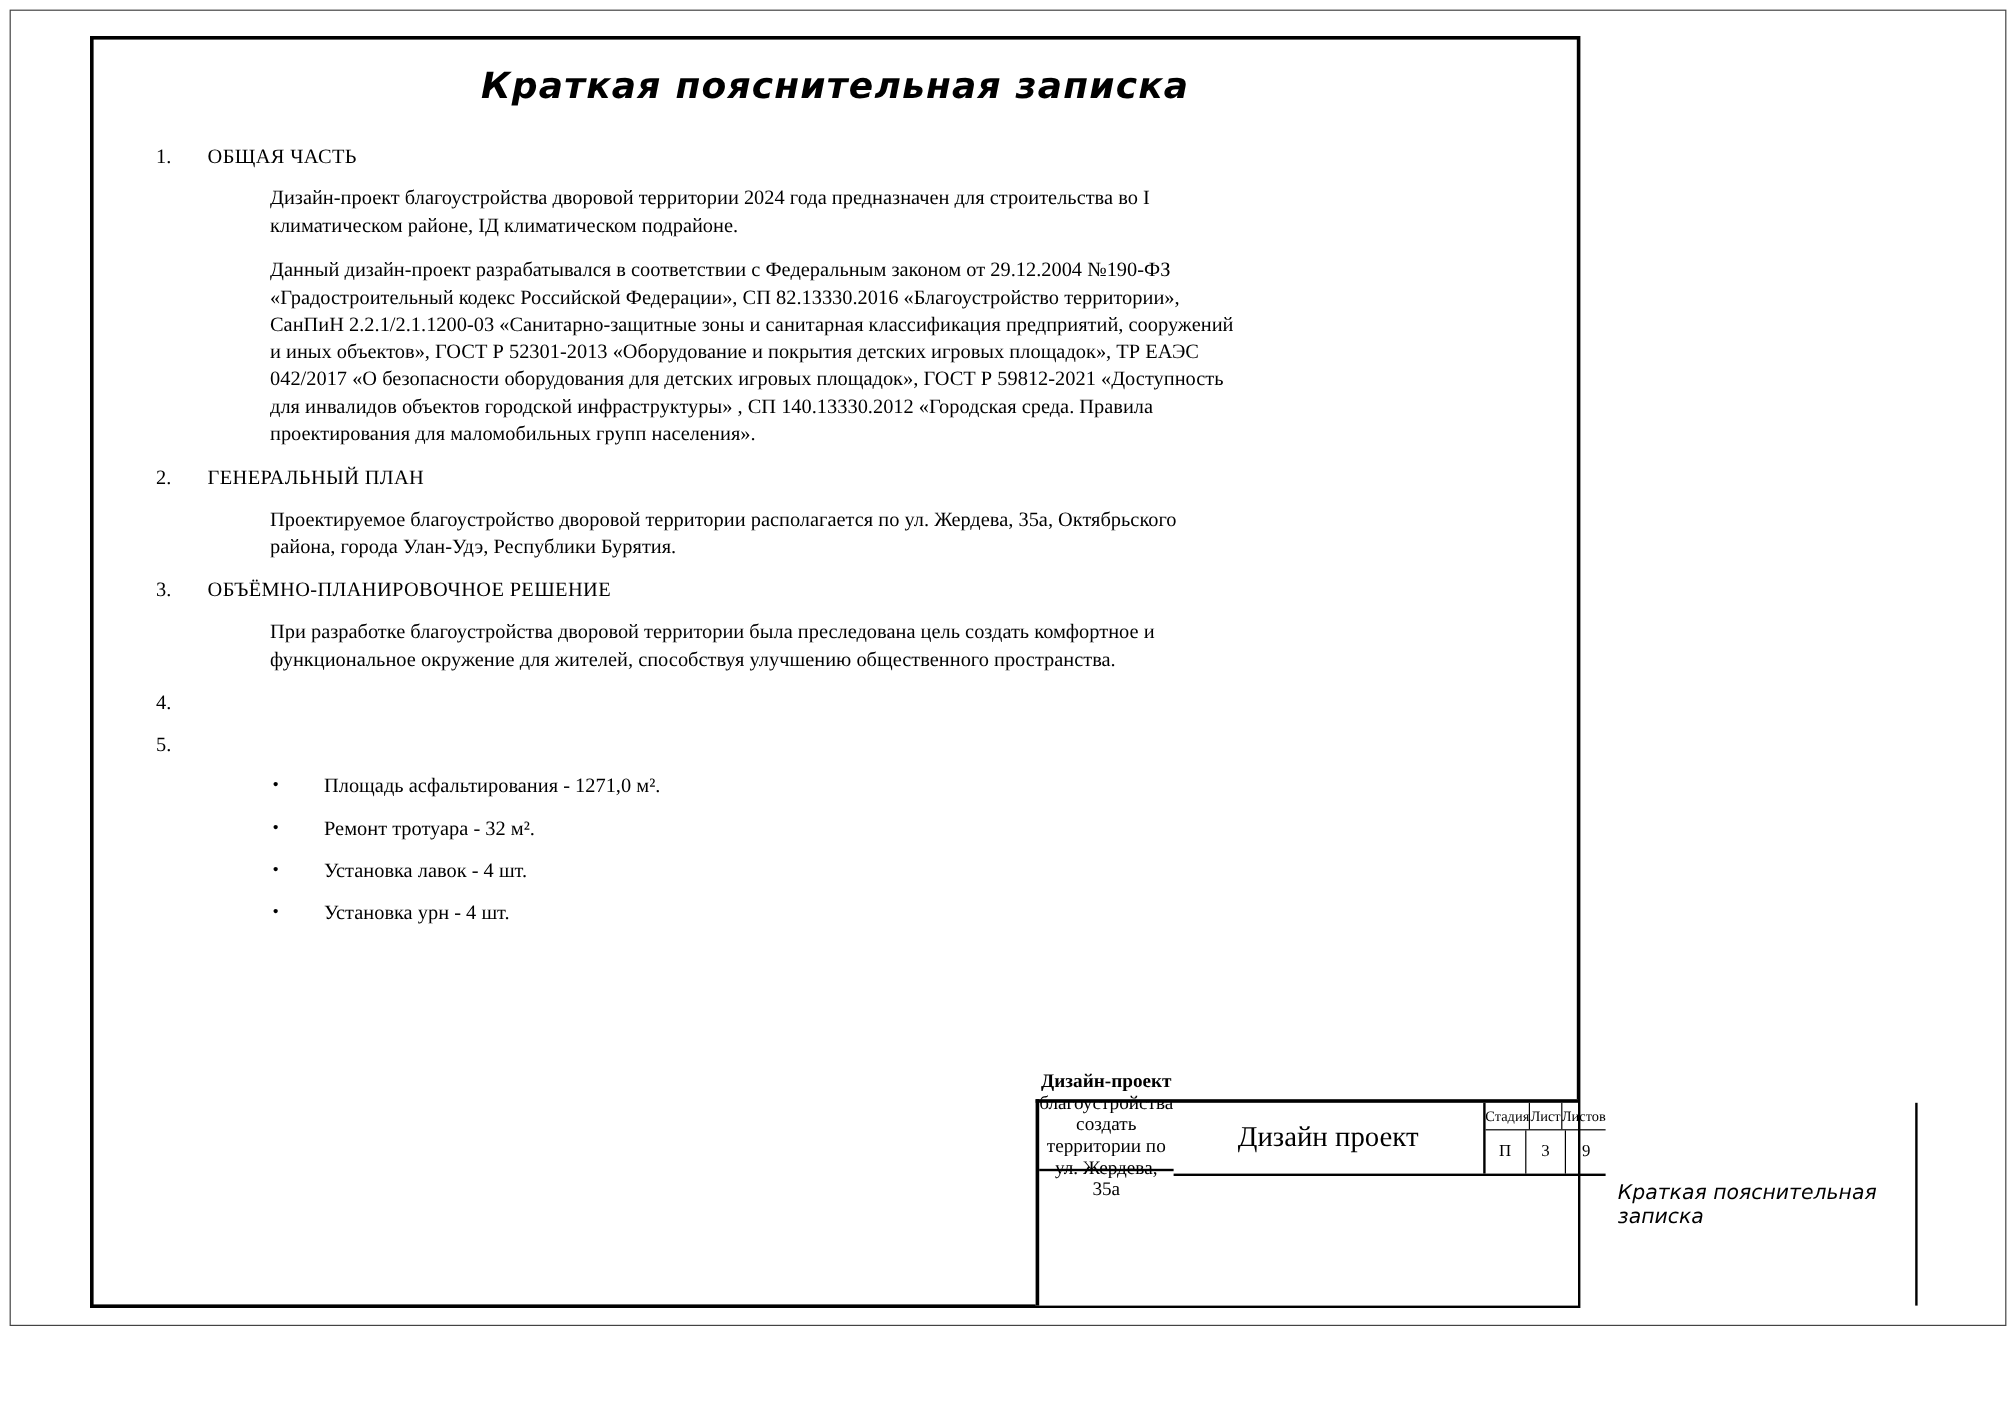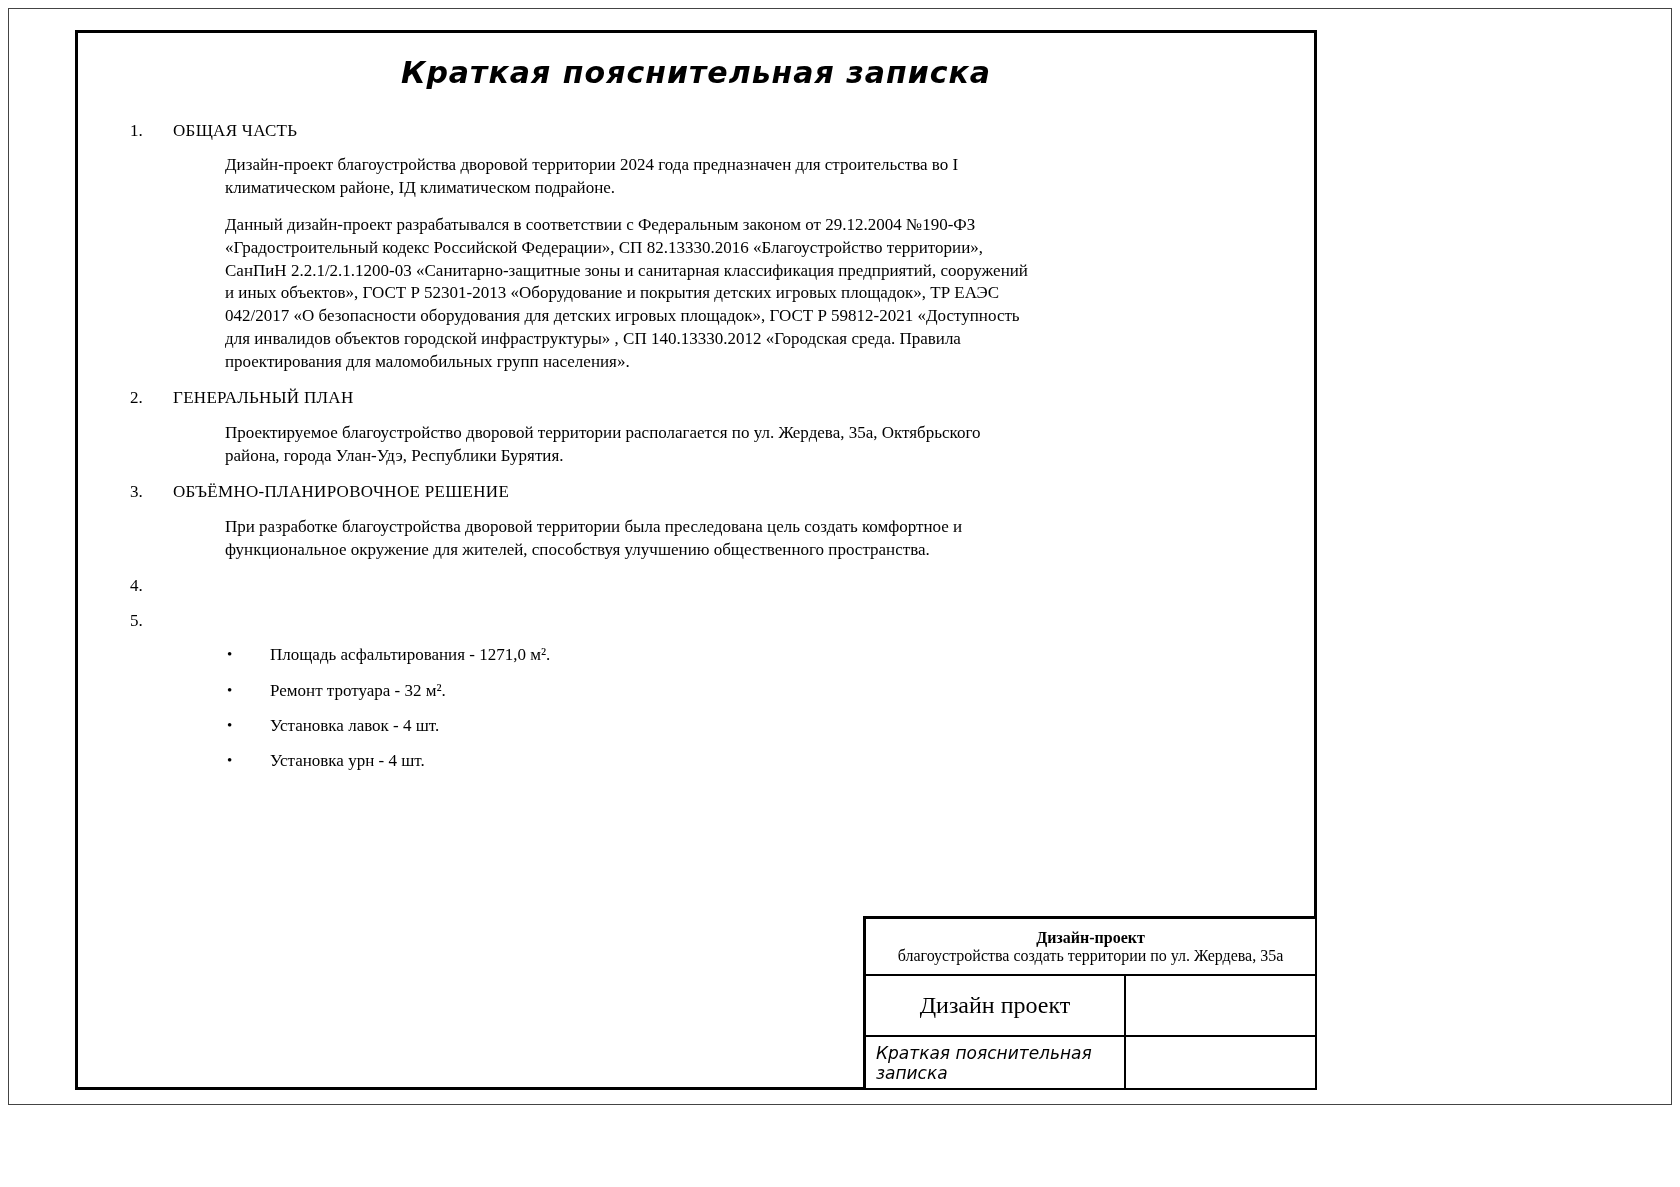--- a/index.html
+++ b/index.html
@@ -84,21 +84,21 @@
   }
   
   .title-block {
     position: absolute;
     right: -1px; bottom: -1px;
     width: 452px; height: 172px;
     border-left: 3px solid #000;
     border-top: 3px solid #000;
     background: #fff;
     display: flex;
-    flex-direction: column;
+    flex-direction: row;
     margin-left: 39px;
   }
   .tb-row1 {
     height: 57px;
     border-bottom: 2px solid #000;
     display: flex;
     flex-direction: column;
     justify-content: center;
     align-items: center;
     text-align: center;
@@ -231,20 +231,32 @@
 
   </div>
 
   <div class="title-block">
     <div class="tb-row1">
       <div class="tb-project-bold">Дизайн-проект</div>
       <div class="tb-project-rest">благоустройства создать территории по ул. Жердева, 35а</div>
     </div>
     <div class="tb-row2">
       <div class="tb-doctype-cell">Дизайн проект</div>
+      <div class="tb-grid">
+        <div class="tb-grid-head">
+          <div class="cell">Стадия</div>
+          <div class="cell">Лист</div>
+          <div class="cell">Листов</div>
+        </div>
+        <div class="tb-grid-vals">
+          <div class="cell">П</div>
+          <div class="cell">3</div>
+          <div class="cell">9</div>
+        </div>
+      </div>
     </div>
     <div class="tb-row3">
       <div class="tb-sheet-title-cell">Краткая пояснительная записка</div>
       <div class="tb-empty-cell"></div>
     </div>
   </div>
 
 </div>
 
 </body></html>

